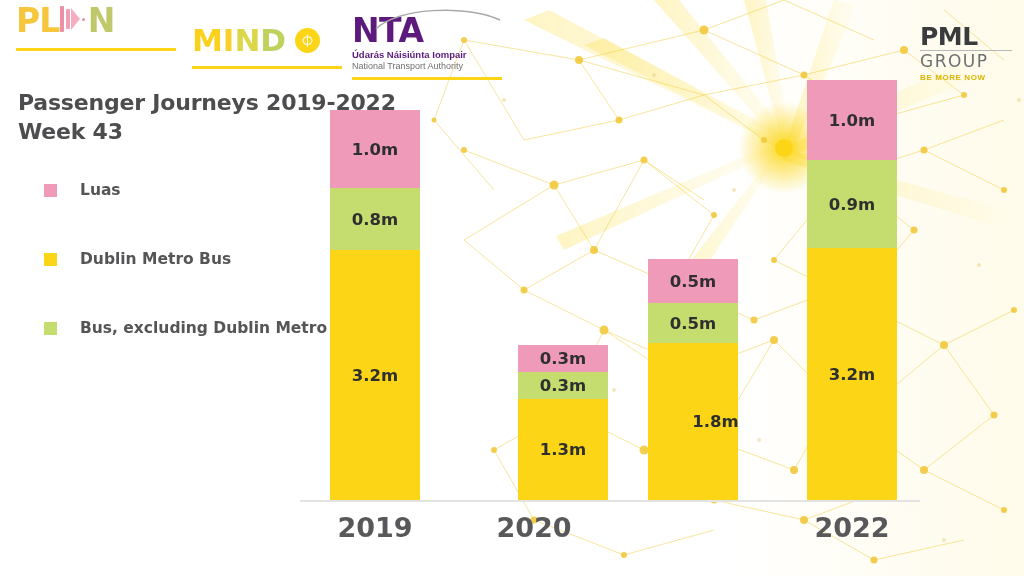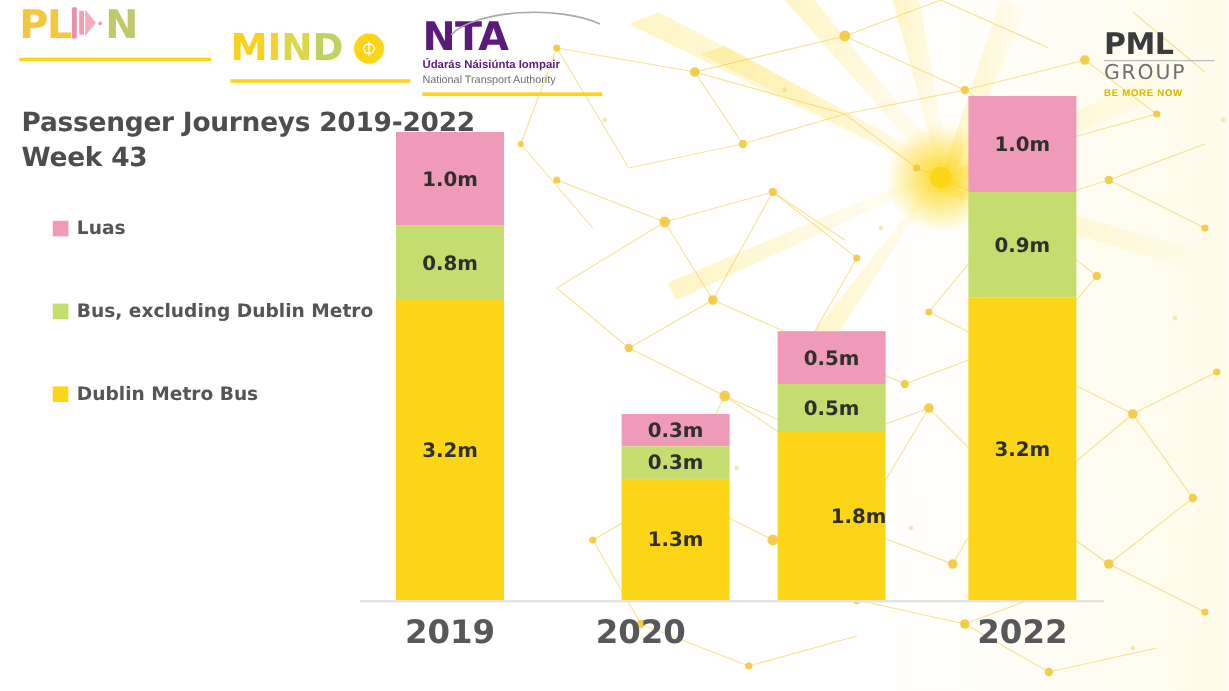--- a/index.html
+++ b/index.html
@@ -84,21 +84,21 @@
 
   
   .title-block { position:absolute; left:18px; top:88px; z-index:5; }
   .chart-title {
     font-size:22px; font-weight:bold; color:#4D4D4F; line-height:29px;
     font-family:"DejaVu Sans", sans-serif; letter-spacing:-0.2px;
   }
 
   
   .legend { position:absolute; left:44px; top:180px; z-index:5; }
-  .legend-item { display:flex; align-items:center; height:20px; margin-bottom:49px; }
+  .legend-item { display:flex; align-items:center; height:20px; margin-bottom:49px;gap:16px; }
   .legend-swatch { width:13px; height:13px; margin-right:7px; flex:none; }
   .legend-label {
     font-size:15.5px; font-weight:bold; color:#555557;
     font-family:"DejaVu Sans", sans-serif; white-space:nowrap;
   }
 
   
   .chart-area { position:absolute; left:0; top:0; width:1024px; height:576px; z-index:4; }
   .axis-line {
     position:absolute; left:300px; top:500px; width:620px; height:2px;
@@ -290,26 +290,26 @@
   <div class="chart-title">Passenger Journeys 2019-2022</div>
   <div class="chart-title">Week 43</div>
 </div>
 
 <div class="legend">
   <div class="legend-item">
     <span class="legend-swatch" style="background:#EE9AB8;"></span>
     <span class="legend-label">Luas</span>
   </div>
   <div class="legend-item">
+    <span class="legend-swatch" style="background:#FCD616;"></span>
+    <span class="legend-label">Dublin Metro Bus</span>
+  </div>
+  <div class="legend-item">
     <span class="legend-swatch" style="background:#C5DC6E;"></span>
     <span class="legend-label">Bus, excluding Dublin Metro</span>
-  </div>
-  <div class="legend-item">
-    <span class="legend-swatch" style="background:#FCD616;"></span>
-    <span class="legend-label">Dublin Metro Bus</span>
   </div>
 </div>
 
 <div class="chart-area">
   <div class="axis-line"></div>
 
   <div class="bar-group" style="left:330px;">
     <div class="bar-seg" style="background:#EE9AB8;height:78px;">
       <span class="seg-label">1.0m</span>
     </div>
@@ -335,21 +335,21 @@
   </div>
   <div class="year-label" style="left:489px;">2020</div>
 
   <div class="bar-group" style="left:648px;">
     <div class="bar-seg" style="background:#EE9AB8;height:44px;">
       <span class="seg-label">0.5m</span>
     </div>
     <div class="bar-seg" style="background:#C5DC6E;height:40px;">
       <span class="seg-label">0.5m</span>
     </div>
-    <div class="bar-seg" style="background:#FCD616;height:140px;padding-left:45px;">
+    <div class="bar-seg" style="background:#FCD616;height:157px;padding-left:45px;">
       <span class="seg-label">1.8m</span>
     </div>
   </div>
 
   <div class="bar-group" style="left:807px;">
     <div class="bar-seg" style="background:#EE9AB8;height:80px;">
       <span class="seg-label">1.0m</span>
     </div>
     <div class="bar-seg" style="background:#C5DC6E;height:88px;">
       <span class="seg-label">0.9m</span>

